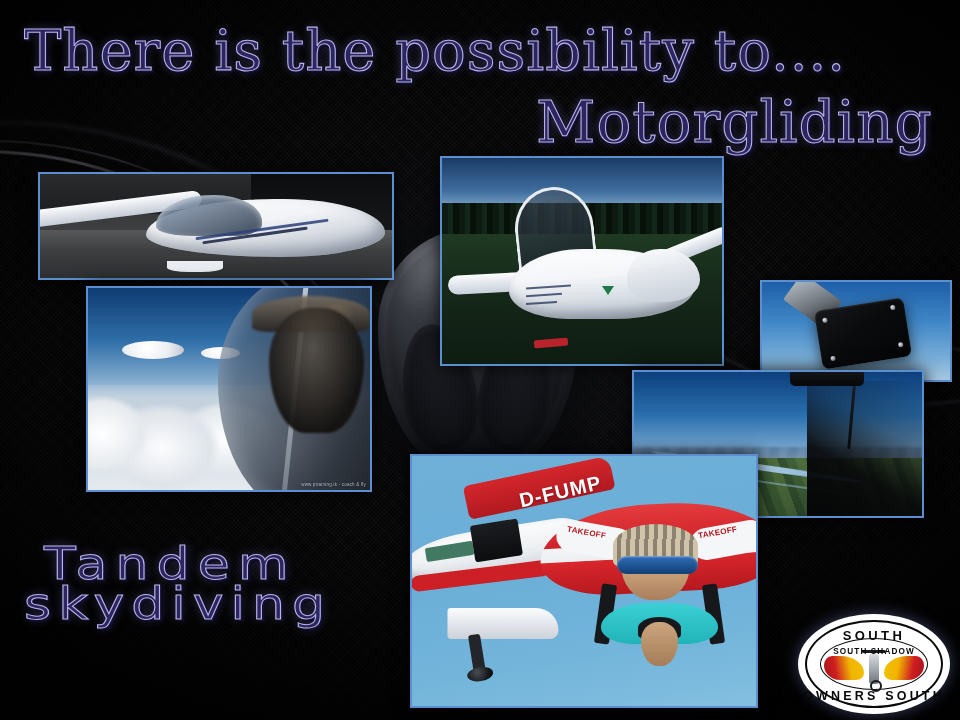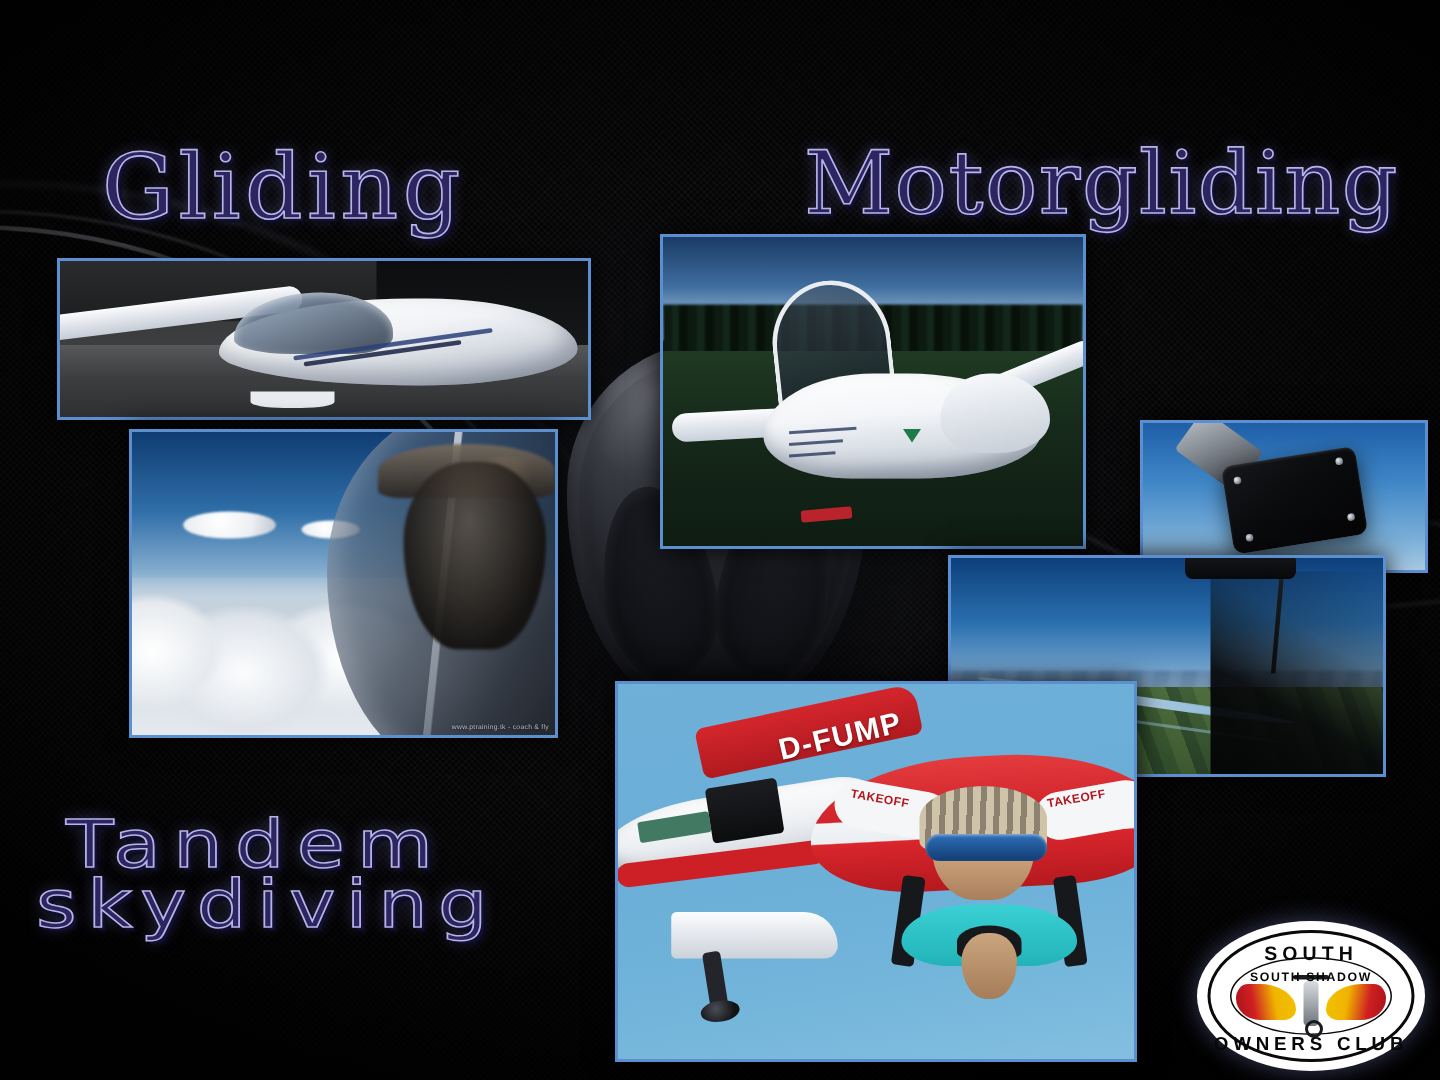--- a/index.html
+++ b/index.html
@@ -637,36 +637,36 @@
         <div class="sd-harness r"></div>
         <div class="sd-pass">
           <div class="sd-pass-suit"></div>
           <div class="sd-pass-hair"></div>
           <div class="sd-pass-head"></div>
         </div>
       </div>
     </div>
   </div>
 
-  <div class="title" id="title-gliding">Gliding</div>
+  <div class="title" id="title-main">There is the possibility to....</div>
   <div class="title" id="title-motorgliding">Motorgliding</div>
   <div class="title" id="title-tandem">Tandem</div>
   <div class="title" id="title-skydiving">skydiving</div>
 
   <div id="club-logo">
     <div class="logo-outer"></div>
     <div class="logo-ring"></div>
     <div class="logo-inner"></div>
     <div class="logo-wings">
       <div class="wing left"></div>
       <div class="wing right"></div>
     </div>
     <div class="logo-bike">
       <div class="bike-bars"></div>
       <div class="bike-body"></div>
       <div class="bike-wheel"></div>
     </div>
     <div class="logo-txt" id="logo-top">SOUTH</div>
     <div class="logo-txt" id="logo-mid">SOUTH SHADOW</div>
-    <div class="logo-txt" id="logo-bot">OWNERS CLUB</div>
+    <div class="logo-txt" id="logo-bot">OWNERS SOUTH</div>
   </div>
 
 </div>
 
 </body></html>

